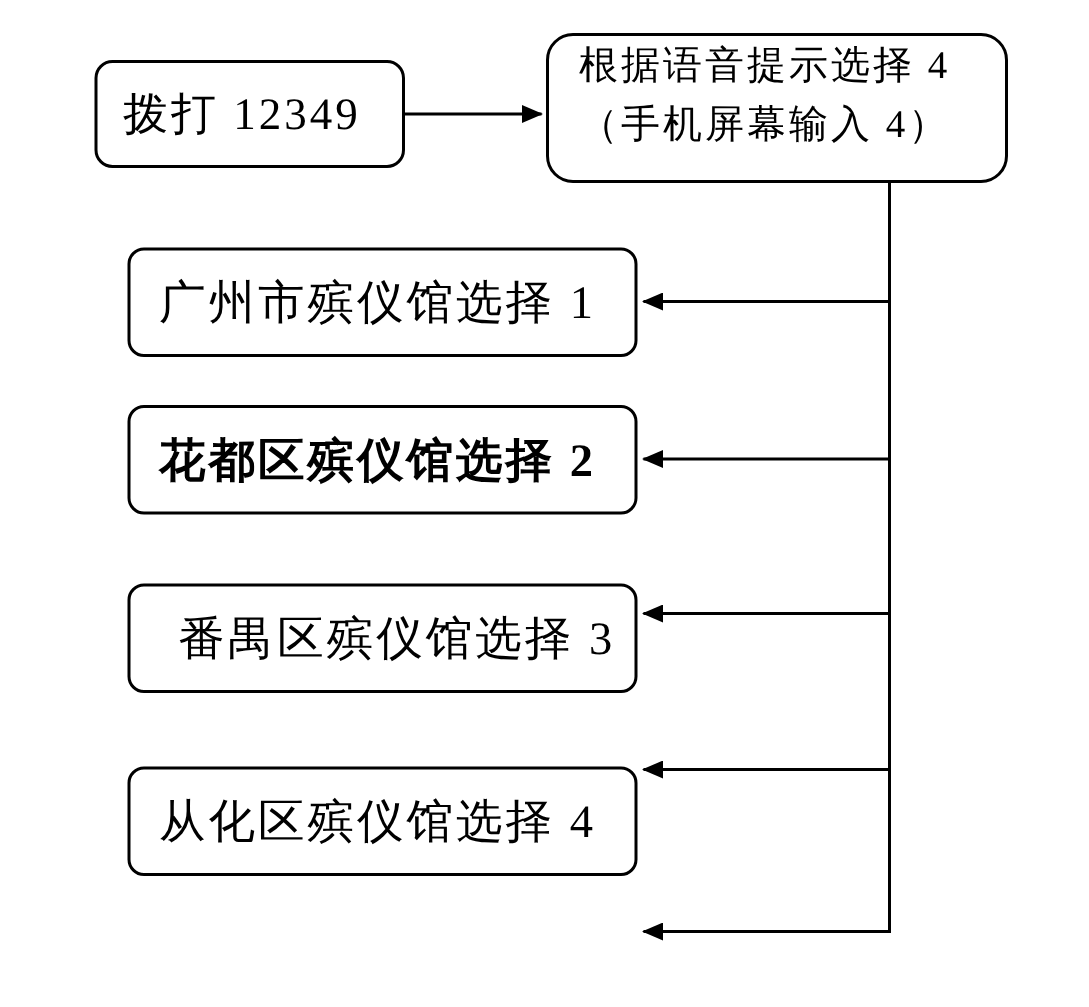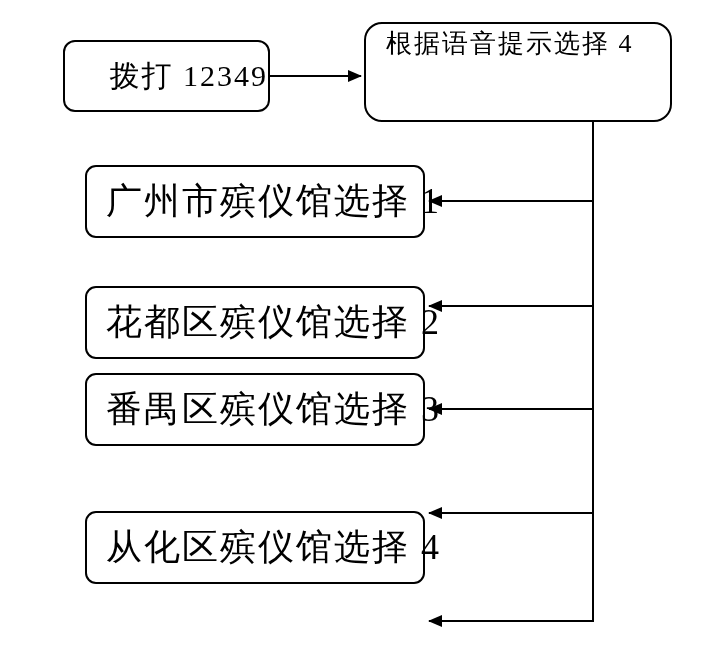--- a/index.html
+++ b/index.html
@@ -34,45 +34,44 @@
     white-space: nowrap;
   }
   .node-dial {
     left: 63px;
     top: 40px;
     width: 207px;
     height: 72px;
     border-radius: 12px;
     font-size: 30px;
     padding-left: 17px;
-    justify-content: flex-end;
   }
   .node-voice {
     left: 364px;
     top: 22px;
     width: 308px;
     height: 100px;
     border-radius: 18px;
     font-size: 26px;
     padding-left: 20px;
     flex-direction: column;
     align-items: flex-start;
     line-height: 39px;
   }
   .node-option {
     left: 85px;
     width: 340px;
     height: 73px;
     border-radius: 11px;
-    font-size: 36px;
+    font-size: 31px;
     padding-left: 19px;
   }
   .opt-0 { top: 165px; }
-  .opt-1 { top: 286px; }
-  .opt-2 { top: 373px; }
+  .opt-1 { top: 270px; font-weight: bold; }
+  .opt-2 { top: 389px; justify-content: center; }
   .opt-3 { top: 477px; margin-top: 34px; }
   .opt-4 { top: 585px; }
 </style>
 </head>
 <body>
 
 <div class="canvas">
 
   <svg class="connector-svg" viewBox="0 0 726 671" xmlns="http://www.w3.org/2000/svg">
     <defs>
@@ -90,20 +89,21 @@
     <line x1="593" y1="409" x2="429" y2="409" stroke="#000000" stroke-width="2" marker-end="url(#arw)"></line>
     <line x1="593" y1="513" x2="429" y2="513" stroke="#000000" stroke-width="2" marker-end="url(#arw)"></line>
   </svg>
 
   <div class="node node-dial">
     <span>拨打 12349</span>
   </div>
 
   <div class="node node-voice">
     <span>根据语音提示选择 4</span>
+    <span>（手机屏幕输入 4）</span>
   </div>
 
   <div class="node node-option opt-0">
     <span>广州市殡仪馆选择 1</span>
   </div>
 
   <div class="node node-option opt-1">
     <span>花都区殡仪馆选择 2</span>
   </div>
 

